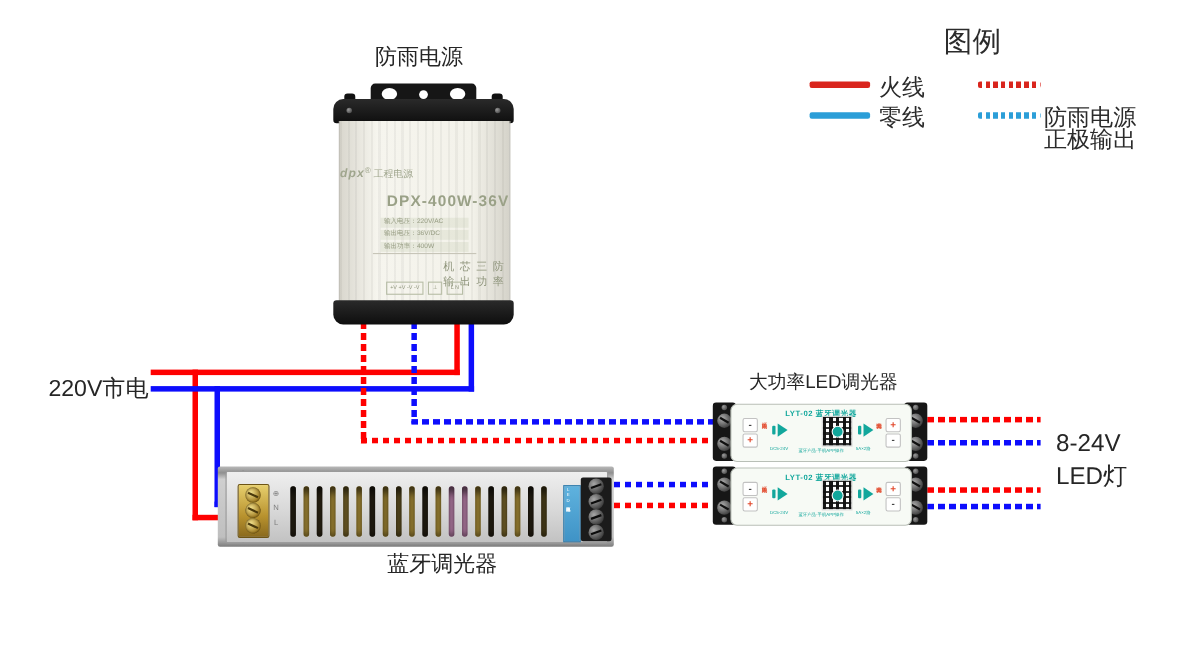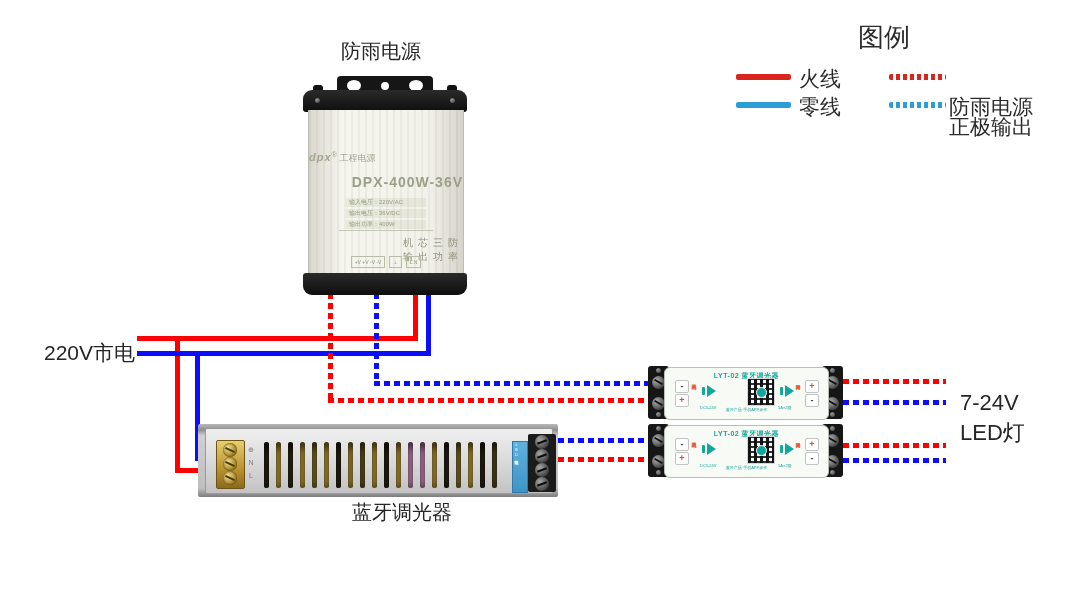--- a/index.html
+++ b/index.html
@@ -101,21 +101,22 @@
   .qr-cap{position:absolute;top:39px;left:0;width:100%;text-align:center;font-size:4px;color:#12a79c;}
 </style>
 </head>
 <body>
 
 <div id="canvas">
 
   <div class="lbl" style="left:44px;top:339px;font-size:21px;">220V市电</div>
   <div class="lbl" style="left:341px;top:38px;font-size:20px;">防雨电源</div>
   <div class="lbl" style="left:352px;top:499px;font-size:20px;">蓝牙调光器</div>
-  <div class="lbl" style="left:960px;top:390px;font-size:22px;">7-24V</div>
+  <div class="lbl" style="left:681px;top:336px;font-size:17px;">大功率LED调光器</div>
+  <div class="lbl" style="left:960px;top:390px;font-size:22px;">8-24V</div>
   <div class="lbl" style="left:960px;top:418px;font-size:22px;">LED灯</div>
 
   <div class="legend-title">图例</div>
   <div class="lg-swatch lg-sold-r" style="left:736px;top:74px;width:55px;"></div>
   <div class="lg-label" style="left:799px;top:65px;">火线</div>
   <div class="lg-swatch lg-dot-r" style="left:889px;top:74px;width:57px;"></div>
   <div class="lg-label" style="left:949px;top:65px;margin-top:48px;">正极输出</div>
   <div class="lg-swatch lg-sold-b" style="left:736px;top:102px;width:55px;"></div>
   <div class="lg-label" style="left:799px;top:93px;">零线</div>
   <div class="lg-swatch lg-dot-b" style="left:889px;top:102px;width:57px;"></div>

